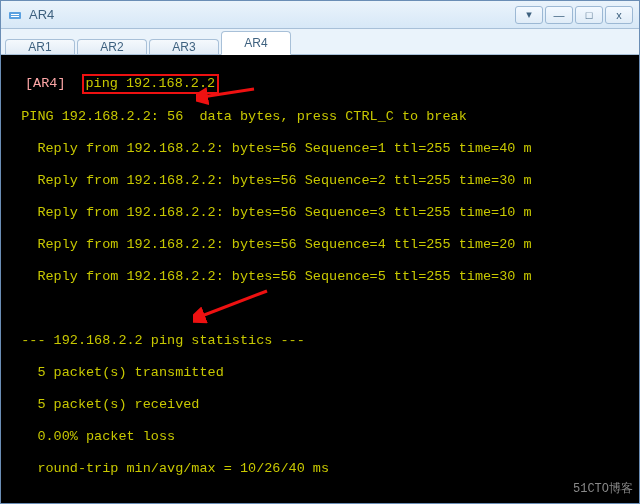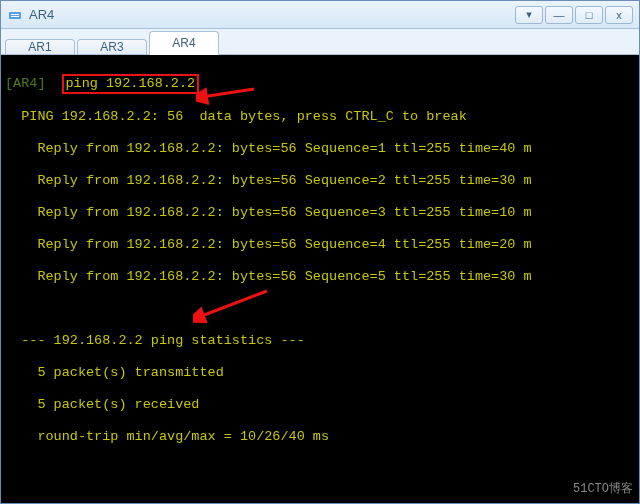--- a/index.html
+++ b/index.html
@@ -89,21 +89,21 @@
     color: #c8c800;
     font-family: "Courier New", monospace;
     font-size: 13.5px;
     line-height: 16px;
     padding: 4px 4px 4px 4px;
     white-space: pre;
     overflow: hidden;
     position: relative;
   }
   .term-line { white-space: pre; }
-  .prompt-dev { color: #4d7c0f; }
+  .prompt-dev { color: #fca5a5; margin-left: 20px; }
   .hlbox {
     display: inline-block;
     border: 2px solid #e11;
     padding: 0 2px;
     margin: -1px 16px;
   }
   .arrow {
     position: absolute;
     pointer-events: none;
   }
@@ -134,36 +134,38 @@
     <div class="win-btns">
       <div class="win-btn">▾</div>
       <div class="win-btn">—</div>
       <div class="win-btn">□</div>
       <div class="win-btn">x</div>
     </div>
   </div>
 
   <div class="tabbar">
     <div class="tab">AR1</div>
+    <div class="tab">AR2</div>
     <div class="tab">AR3</div>
     <div class="tab active">AR4</div>
   </div>
 
   <div class="terminal">
 <div class="term-line"><span class="prompt-dev">[AR4]</span><span class="hlbox">ping 192.168.2.2</span></div>
 <div class="term-line">  PING 192.168.2.2: 56  data bytes, press CTRL_C to break</div>
 <div class="term-line">    Reply from 192.168.2.2: bytes=56 Sequence=1 ttl=255 time=40 m</div>
 <div class="term-line">    Reply from 192.168.2.2: bytes=56 Sequence=2 ttl=255 time=30 m</div>
 <div class="term-line">    Reply from 192.168.2.2: bytes=56 Sequence=3 ttl=255 time=10 m</div>
 <div class="term-line">    Reply from 192.168.2.2: bytes=56 Sequence=4 ttl=255 time=20 m</div>
 <div class="term-line">    Reply from 192.168.2.2: bytes=56 Sequence=5 ttl=255 time=30 m</div>
 <div class="term-line"> </div>
 <div class="term-line">  --- 192.168.2.2 ping statistics ---</div>
 <div class="term-line">    5 packet(s) transmitted</div>
 <div class="term-line">    5 packet(s) received</div>
+<div class="term-line">    0.00% packet loss</div>
 <div class="term-line">    round-trip min/avg/max = 10/26/40 ms</div>
 <div class="term-line"> </div>
 
 
 
 
 
 
 
 

